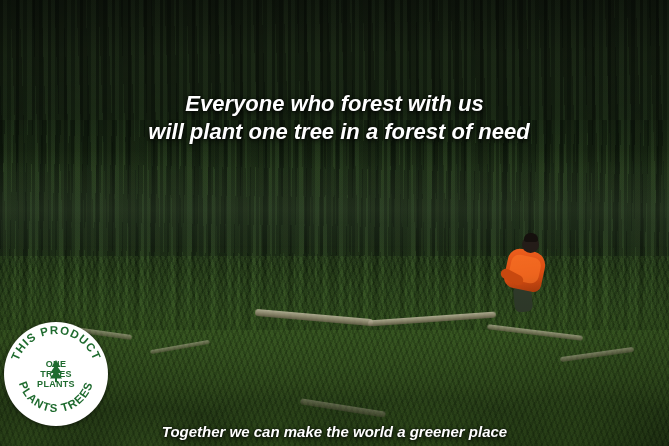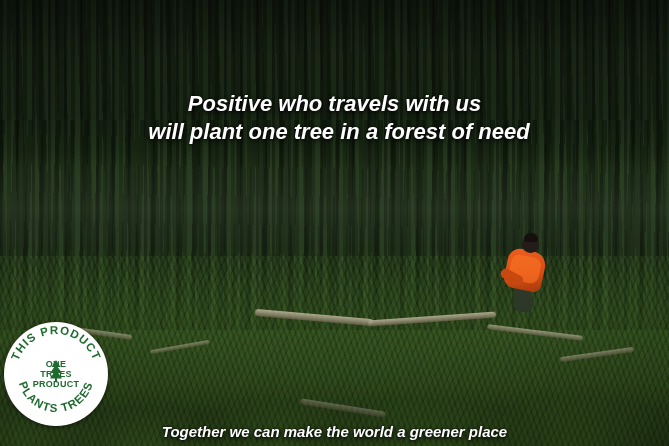--- a/index.html
+++ b/index.html
@@ -242,21 +242,21 @@
     <div class="vest"></div>
     <div class="arm"></div>
     <div class="head"></div>
     <div class="hair"></div>
   </div>
 
   <div class="vignette"></div>
 
 
   <div class="subline">
-    <span class="l1">Positive who travels with us</span>
+    <span class="l1">Everyone who forest with us</span>
     <span class="l2">will plant one tree in a forest of need</span>
   </div>
 
   <div class="footer">Together we can make the world a greener place</div>
 
   <div class="badge">
     <div class="disc"></div>
     <svg viewBox="0 0 104 104" width="104" height="104">
       <defs>
         <path id="arcTop" d="M 12,52 A 40,40 0 0 1 92,52" fill="none"></path>
@@ -269,17 +269,17 @@
         <textPath href="#arcBot" startOffset="50%" text-anchor="middle">PLANTS TREES</textPath>
       </text>
     </svg>
     <div class="badge-core">
       <svg class="badge-tree" width="22" height="24" viewBox="0 0 22 24">
         <path d="M11 1 L15.5 8 L12.8 8 L16.8 14 L13.3 14 L17 19.5 L5 19.5 L8.7 14 L5.2 14 L9.2 8 L6.5 8 Z" fill="#1f6b2f"></path>
         <rect x="10" y="19" width="2" height="4.2" fill="#1f6b2f"></rect>
       </svg>
       <span>ONE</span><br>
       <span>TREES</span><br>
-      <span>PRODUCT</span>
+      <span>PLANTS</span>
     </div>
   </div>
 
 </div>
 
 </body></html>

